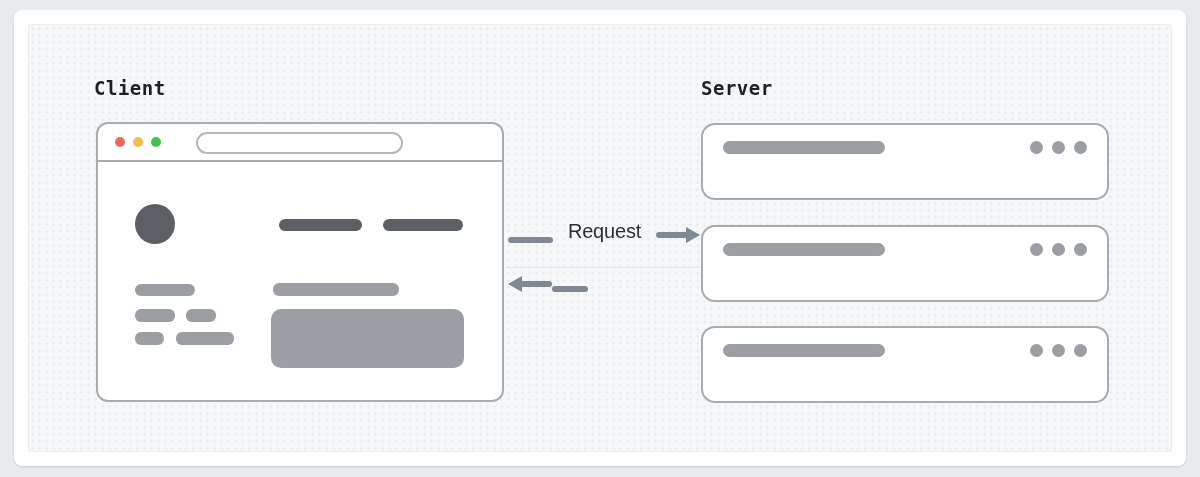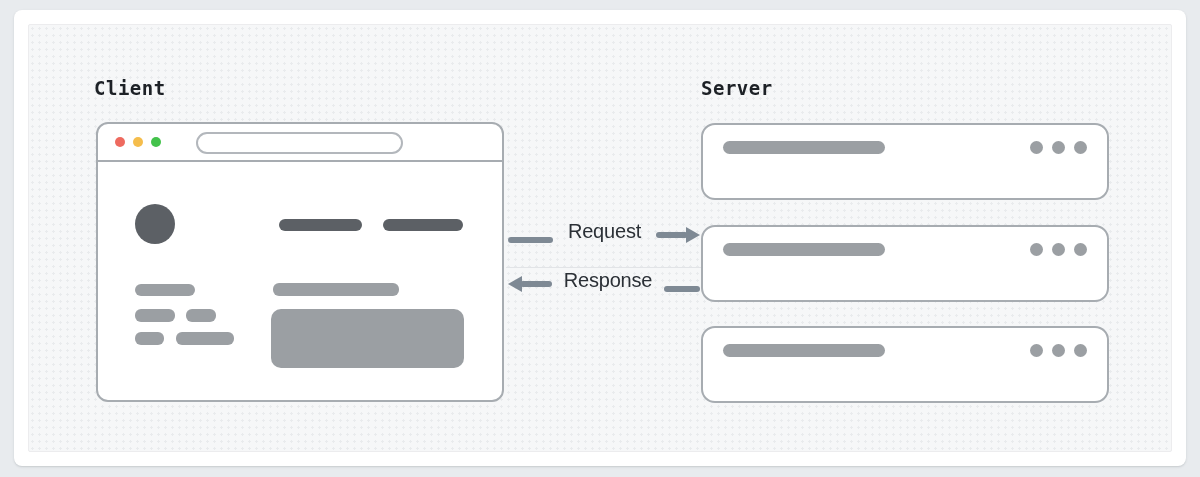--- a/index.html
+++ b/index.html
@@ -142,21 +142,20 @@
       </span>
     </div>
 
     <div class="flow-divider"></div>
 
     <div class="flow flow-response">
       <span class="arrow">
         <span class="arrow-head-left"></span>
         <span class="arrow-shaft"></span>
       </span>
-      <span class="flow-label">Response</span>
       <span class="seg seg-res"></span>
     </div>
 
     <div class="server-node sn1">
       <span class="server-bar"></span>
       <span class="server-leds">
         <span class="led"></span>
         <span class="led"></span>
         <span class="led"></span>
       </span>

